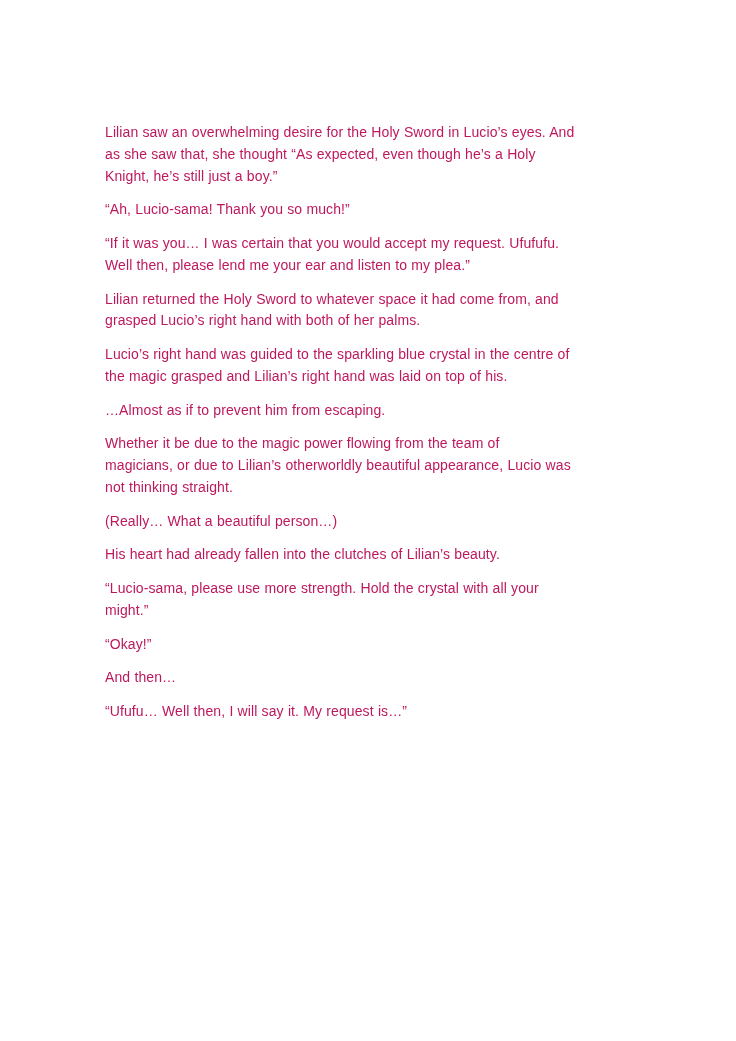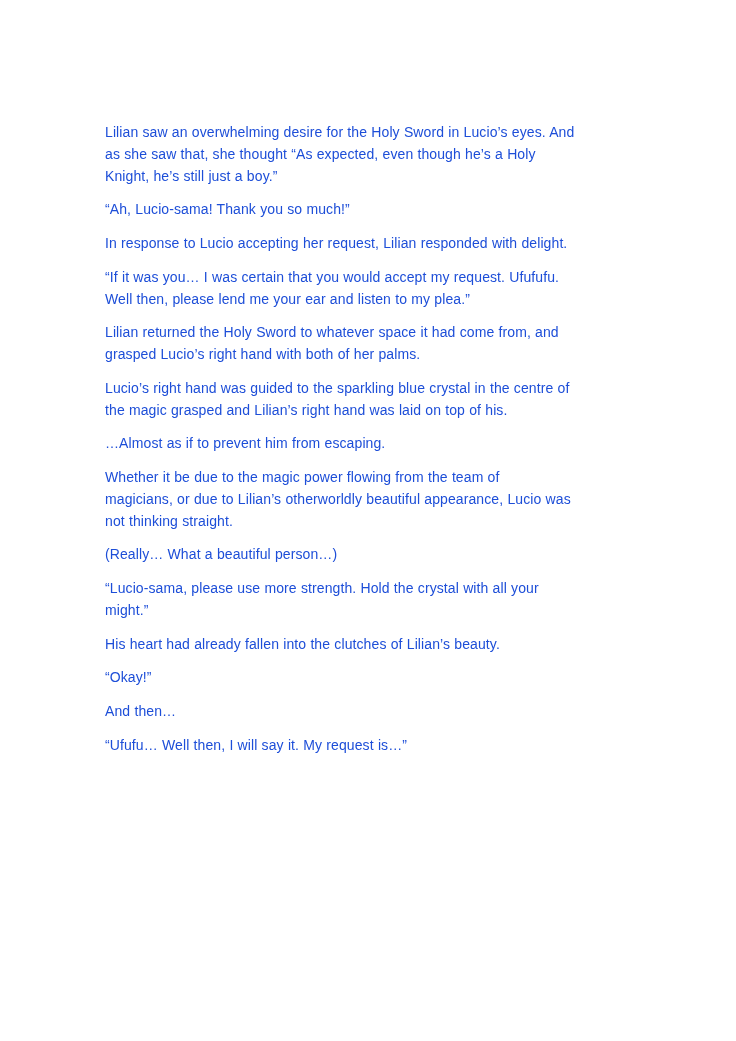--- a/index.html
+++ b/index.html
@@ -13,52 +13,51 @@
     height: 1041px;
     background: #ffffff;
     overflow: hidden;
     font-family: "Liberation Sans", sans-serif;
   }
   .text-column {
     position: absolute;
     left: 105px;
     top: 122px;
     width: 556px;
-    color: #1d4ed8;
+    color: #be185d;
     font-size: 14px;
     line-height: 21.75px;
     letter-spacing: 0.1px;
   }
   .para {
     margin: 0 0 12px 0;
     white-space: pre-line; 
     word-spacing: 0.2px;
   }
 </style>
 </head>
 <body>
 
 <div class="page">
   <div class="text-column">
       <p class="para">Lilian saw an overwhelming desire for the Holy Sword in Lucio’s eyes. And
 as she saw that, she thought “As expected, even though he’s a Holy
 Knight, he’s still just a boy.”</p>
       <p class="para">“Ah, Lucio-sama! Thank you so much!”</p>
-      <p class="para">In response to Lucio accepting her request, Lilian responded with delight.</p>
       <p class="para">“If it was you… I was certain that you would accept my request. Ufufufu.
 Well then, please lend me your ear and listen to my plea.”</p>
       <p class="para">Lilian returned the Holy Sword to whatever space it had come from, and
 grasped Lucio’s right hand with both of her palms.</p>
       <p class="para">Lucio’s right hand was guided to the sparkling blue crystal in the centre of
 the magic grasped and Lilian’s right hand was laid on top of his.</p>
       <p class="para">…Almost as if to prevent him from escaping.</p>
       <p class="para">Whether it be due to the magic power flowing from the team of
 magicians, or due to Lilian’s otherworldly beautiful appearance, Lucio was
 not thinking straight.</p>
       <p class="para">(Really… What a beautiful person…)</p>
+      <p class="para">His heart had already fallen into the clutches of Lilian’s beauty.</p>
       <p class="para">“Lucio-sama, please use more strength. Hold the crystal with all your
 might.”</p>
-      <p class="para">His heart had already fallen into the clutches of Lilian’s beauty.</p>
       <p class="para">“Okay!”</p>
       <p class="para">And then…</p>
       <p class="para">“Ufufu… Well then, I will say it. My request is…”</p>
     </div>
 </div>
 
 </body></html>

